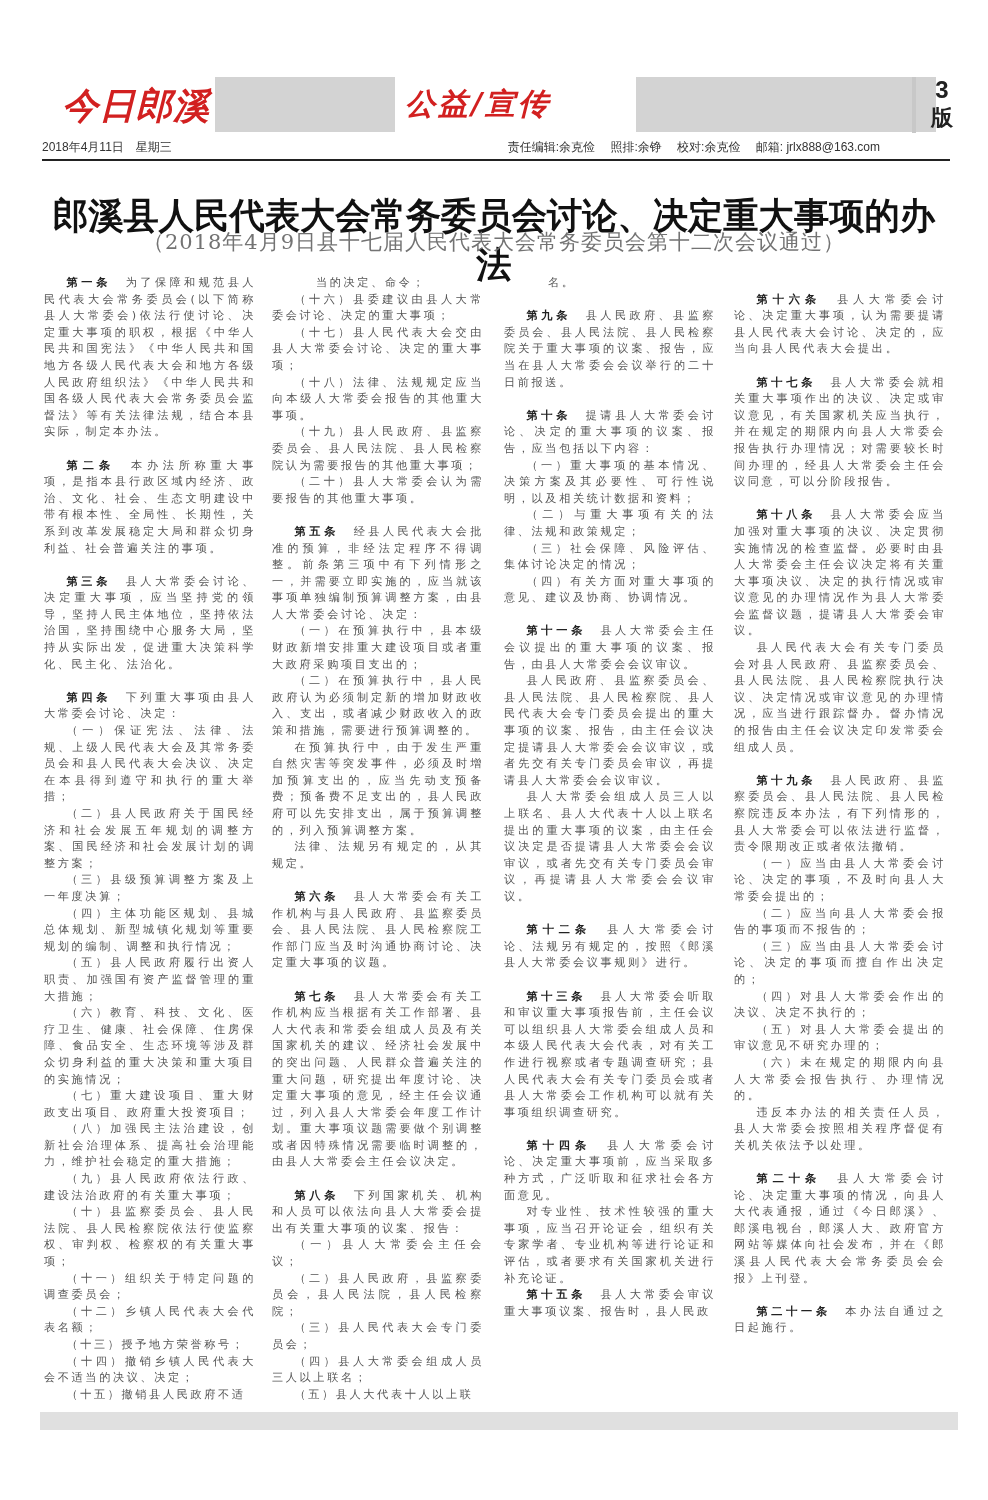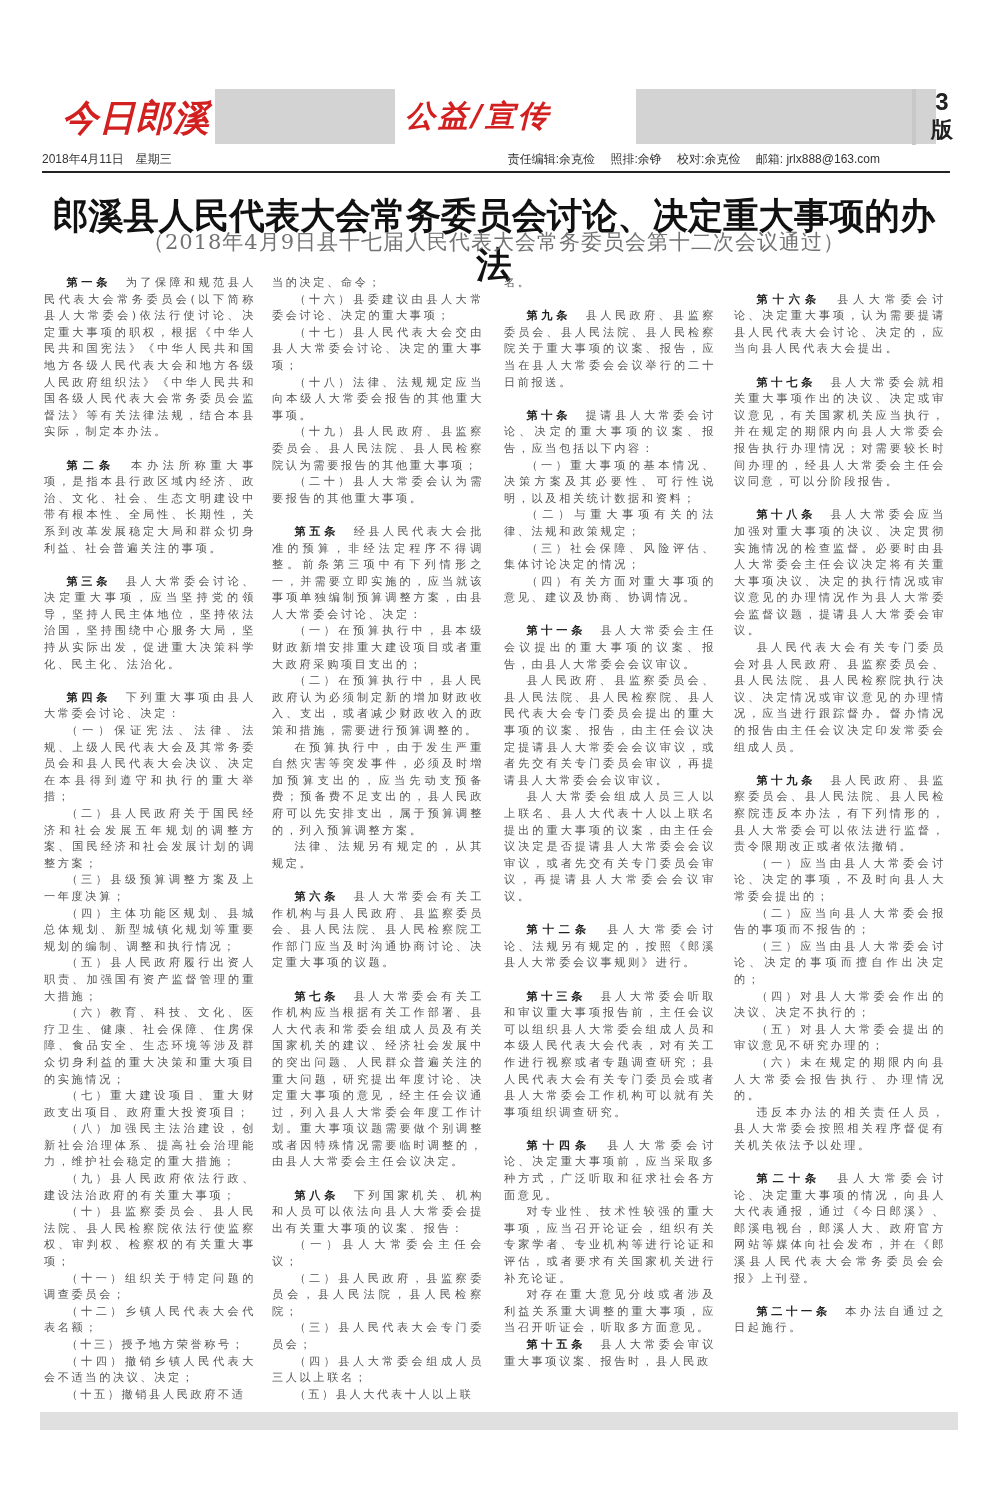--- a/index.html
+++ b/index.html
@@ -1,17 +1,17 @@
 <!DOCTYPE html>
 <html><head>
 <meta charset="utf-8">
 <style>
   html,body{margin:0;padding:0;background:#fff;}
   body{width:988px;height:1500px;position:relative;overflow:hidden;font-family:"DejaVu Sans","Liberation Sans",sans-serif;color:#3a3a3a;}
-  .masthead{position:absolute;left:0;top:16px;width:918px;height:160px;}
+  .masthead{position:absolute;left:0;top:4px;width:918px;height:160px;}
   .logo{position:absolute;left:62px;top:78px;font-family:"DejaVu Serif","Liberation Serif",serif;font-size:36px;font-weight:bold;color:#d22020;font-style:italic;letter-spacing:1px;}
   .graybox{position:absolute;background:#d3d3d3;}
   .gb1{left:215px;top:73px;width:180px;height:55px;}
   .gb2{left:636px;top:73px;width:300px;height:55px;}
   .section-title{position:absolute;left:405px;top:80px;font-family:"DejaVu Serif","Liberation Serif",serif;font-size:30px;font-weight:bold;color:#d22020;font-style:italic;letter-spacing:3px;}
   .edition-bar{position:absolute;left:912px;top:73px;width:4px;height:56px;background:#c8c8c8;}
   .edition{position:absolute;left:922px;top:72px;width:40px;text-align:center;font-family:"Liberation Sans",sans-serif;font-weight:bold;color:#222;line-height:28px;}
   .edition .num{font-size:24px;display:block;}
   .edition .ban{font-size:22px;display:block;}
   .dateline{position:absolute;left:42px;top:135px;font-size:12px;color:#333;font-family:"Liberation Sans",sans-serif;}
@@ -20,21 +20,21 @@
   .rule{position:absolute;left:42px;top:155px;width:908px;height:2px;background:#222;}
   .headline{position:absolute;left:30px;top:168px;width:928px;text-align:center;font-family:"DejaVu Serif","Liberation Serif",serif;font-weight:bold;font-size:36px;color:#111;letter-spacing:0px;transform:scaleX(0.98);}
   .subhead{position:absolute;left:30px;top:228px;width:928px;text-align:center;font-family:"DejaVu Serif","Liberation Serif",serif;font-size:21px;color:#737373;letter-spacing:1px;}
   .cols{position:absolute;left:44px;top:275px;width:910px;height:1128px;}
   .col{position:absolute;top:0;width:212px;font-size:11.2px;line-height:16.6px;color:#555;text-align:justify;letter-spacing:2.6px;}
   .c1{left:0;}
   .c2{left:228px;}
   .c3{left:460px;}
   .c4{left:690px;}
   .col p{margin:0;text-indent:2em;}
-  .col p.cont{text-indent:0;}
+  .col p.cont{text-indent:0;margin-left:44px;}
   .col p.gap{margin-top:16.6px;}
   .col b{color:#222;font-weight:bold;letter-spacing:3px;}
   .footer-band{position:absolute;left:40px;top:1412px;width:918px;height:18px;background:#e0e0e0;}
 </style>
 </head>
 <body>
 
 <div class="masthead">
   <div class="logo">今日郎溪</div>
   <div class="graybox gb1"></div>
@@ -109,21 +109,20 @@
       <p><span>（二）与重大事项有关的法律、法规和政策规定；</span></p>
       <p><span>（三）社会保障、风险评估、集体讨论决定的情况；</span></p>
       <p><span>（四）有关方面对重大事项的意见、建议及协商、协调情况。</span></p>
       <p class="gap"><b>第十一条</b>　<span>县人大常委会主任会议提出的重大事项的议案、报告，由县人大常委会会议审议。</span></p>
       <p><span>县人民政府、县监察委员会、县人民法院、县人民检察院、县人民代表大会专门委员会提出的重大事项的议案、报告，由主任会议决定提请县人大常委会会议审议，或者先交有关专门委员会审议，再提请县人大常委会会议审议。</span></p>
       <p><span>县人大常委会组成人员三人以上联名、县人大代表十人以上联名提出的重大事项的议案，由主任会议决定是否提请县人大常委会会议审议，或者先交有关专门委员会审议，再提请县人大常委会会议审议。</span></p>
       <p class="gap"><b>第十二条</b>　<span>县人大常委会讨论、法规另有规定的，按照《郎溪县人大常委会议事规则》进行。</span></p>
       <p class="gap"><b>第十三条</b>　<span>县人大常委会听取和审议重大事项报告前，主任会议可以组织县人大常委会组成人员和本级人民代表大会代表，对有关工作进行视察或者专题调查研究；县人民代表大会有关专门委员会或者县人大常委会工作机构可以就有关事项组织调查研究。</span></p>
       <p class="gap"><b>第十四条</b>　<span>县人大常委会讨论、决定重大事项前，应当采取多种方式，广泛听取和征求社会各方面意见。</span></p>
       <p><span>对专业性、技术性较强的重大事项，应当召开论证会，组织有关专家学者、专业机构等进行论证和评估，或者要求有关国家机关进行补充论证。</span></p>
-      <p><span>对存在重大意见分歧或者涉及利益关系重大调整的重大事项，应当召开听证会，听取多方面意见。</span></p>
       <p><b>第十五条</b>　<span>县人大常委会审议重大事项议案、报告时，县人民政</span></p>
     </div>
   <div class="col c4">
       <p class="gap"><b>第十六条</b>　<span>县人大常委会讨论、决定重大事项，认为需要提请县人民代表大会讨论、决定的，应当向县人民代表大会提出。</span></p>
       <p class="gap"><b>第十七条</b>　<span>县人大常委会就相关重大事项作出的决议、决定或审议意见，有关国家机关应当执行，并在规定的期限内向县人大常委会报告执行办理情况；对需要较长时间办理的，经县人大常委会主任会议同意，可以分阶段报告。</span></p>
       <p class="gap"><b>第十八条</b>　<span>县人大常委会应当加强对重大事项的决议、决定贯彻实施情况的检查监督。必要时由县人大常委会主任会议决定将有关重大事项决议、决定的执行情况或审议意见的办理情况作为县人大常委会监督议题，提请县人大常委会审议。</span></p>
       <p><span>县人民代表大会有关专门委员会对县人民政府、县监察委员会、县人民法院、县人民检察院执行决议、决定情况或审议意见的办理情况，应当进行跟踪督办。督办情况的报告由主任会议决定印发常委会组成人员。</span></p>
       <p class="gap"><b>第十九条</b>　<span>县人民政府、县监察委员会、县人民法院、县人民检察院违反本办法，有下列情形的，县人大常委会可以依法进行监督，责令限期改正或者依法撤销。</span></p>
       <p><span>（一）应当由县人大常委会讨论、决定的事项，不及时向县人大常委会提出的；</span></p>
       <p><span>（二）应当向县人大常委会报告的事项而不报告的；</span></p>

